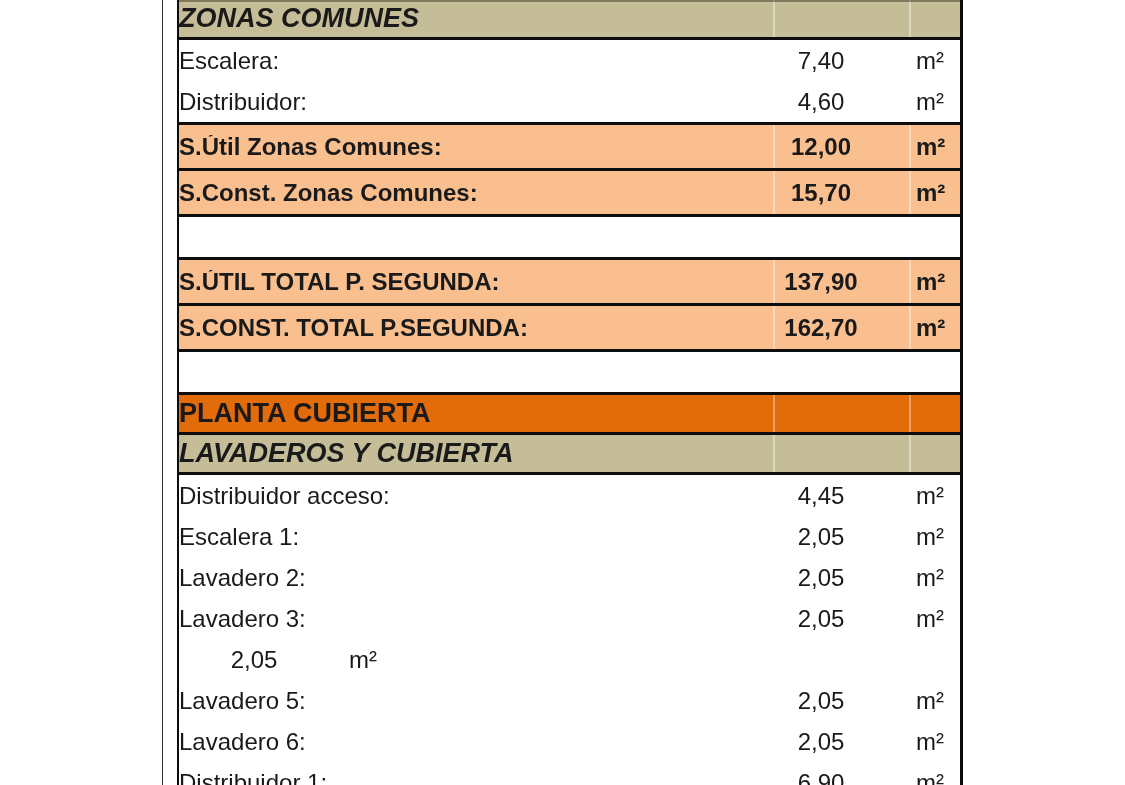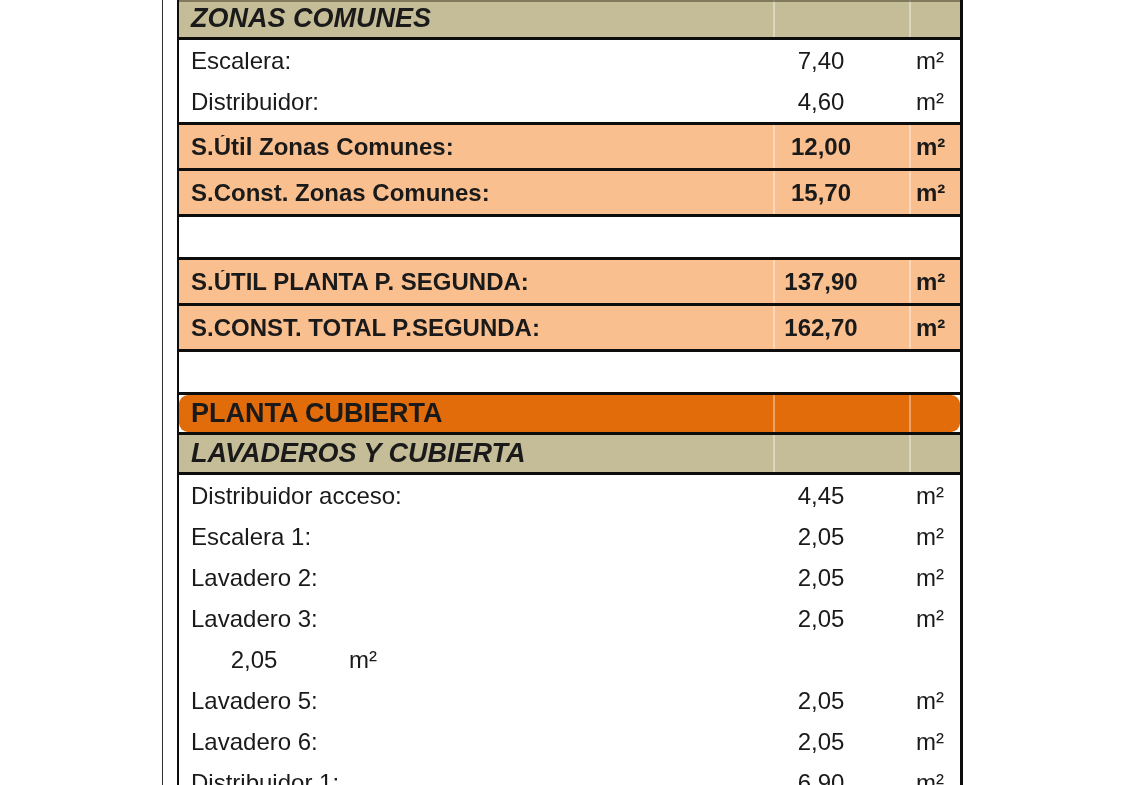--- a/index.html
+++ b/index.html
@@ -17,25 +17,25 @@
     background:#ffffff;
   }
   .top-rule{position:absolute;top:0;left:0;right:0;height:2px;background:rgba(45,38,20,0.45);z-index:3;}
   .hdiv{height:3px;background:var(--border);}
   .row{
     position:relative;display:flex;align-items:center;
     font-size:24px;color:var(--text);line-height:1;
   }
   .r-header{height:37px;font-weight:bold;font-size:27px;}
   .v-khaki{background:var(--khaki);font-style:italic;}
-  .v-orange{background:var(--orange);font-style:normal;border-radius:9px;}
+  .v-orange{background:var(--orange);font-style:normal;}
   .r-data{height:41px;background:#ffffff;}
   .r-total{height:43px;background:var(--salmon);font-weight:bold;}
   .r-spacer{height:40px;background:#ffffff;}
-  .label{flex:1;padding-left:12px;white-space:nowrap;overflow:hidden;}
+  .label{flex:1;padding-left:0;white-space:nowrap;overflow:hidden;}
   .value{width:150px;text-align:center;white-space:nowrap;}
   .unit{width:64px;padding-left:20px;box-sizing:border-box;white-space:nowrap;}
   
   .sep{position:absolute;top:0;bottom:0;width:2px;background:rgba(255,255,255,0.38);}
   .sep1{left:594px;}
   .sep2{left:730px;}
 </style>
 </head>
 <body>
 
@@ -75,21 +75,21 @@
           <span class="label">S.Const. Zonas Comunes:</span>
           <span class="value">15,70</span>
           <span class="unit">m²</span>
         </div>
         <div class="hdiv"></div>
         <div class="row r-spacer"></div>
         <div class="hdiv"></div>
         <div class="row r-total">
           <span class="sep sep1"></span>
           <span class="sep sep2"></span>
-          <span class="label">S.ÚTIL PLANTA P. SEGUNDA:</span>
+          <span class="label">S.ÚTIL TOTAL P. SEGUNDA:</span>
           <span class="value">137,90</span>
           <span class="unit">m²</span>
         </div>
         <div class="hdiv"></div>
         <div class="row r-total">
           <span class="sep sep1"></span>
           <span class="sep sep2"></span>
           <span class="label">S.CONST. TOTAL P.SEGUNDA:</span>
           <span class="value">162,70</span>
           <span class="unit">m²</span>

